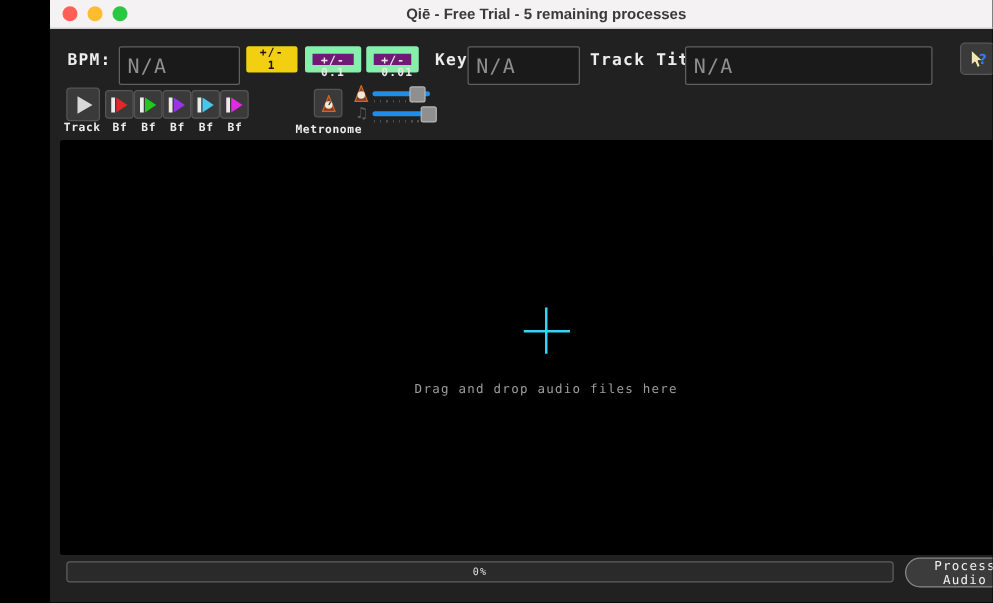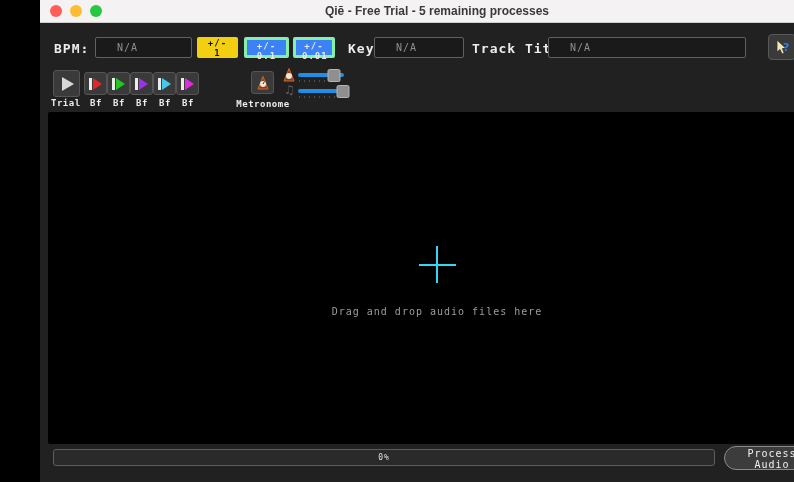--- a/index.html
+++ b/index.html
@@ -7,27 +7,27 @@
           font-family:"DejaVu Sans Mono",monospace;margin-left:40px;}
   
   .titlebar{position:absolute;left:0;top:0;width:794px;height:22px;background:#f4f2f2;
             border-bottom:1px solid #cfcfcf;display:flex;align-items:center;justify-content:center;
             font-family:"Liberation Sans",sans-serif;font-size:12px;font-weight:bold;color:#3a3a3a;}
   .traffic{position:absolute;left:10px;top:0;height:22px;display:flex;align-items:center;gap:8px;}
   .tl{width:12px;height:12px;border-radius:50%;}
   .tl-red{background:#ff5f57;}  .tl-yellow{background:#febc2e;}  .tl-green{background:#28c840;}
   
   .lbl{position:absolute;color:#ededed;font-size:13px;font-weight:bold;letter-spacing:1px;white-space:nowrap;}
-  .tinput{position:absolute;height:21px;background:#1a1a1a;border:1px solid #606060;border-radius:2px;
-          color:#8f8f8f;font-family:"DejaVu Sans Mono",monospace;font-size:10px;letter-spacing:1px;
-          padding:0 21px;box-sizing:border-box;outline:none;}
+  .tinput{position:absolute;height:31px;background:#1a1a1a;border:1px solid #606060;border-radius:2px;
+          color:#8f8f8f;font-family:"DejaVu Sans Mono",monospace;font-size:16px;letter-spacing:1px;
+          padding:0 6px;box-sizing:border-box;outline:none;}
   .adj{position:absolute;height:21px;border:none;border-radius:2px;cursor:pointer;
        font-family:"DejaVu Sans Mono",monospace;font-size:9px;font-weight:bold;letter-spacing:1px;}
   .adj-yellow{color:#151515;}
-  .adj-gray{background:#3b82f6;color:#e8e8e8;border:3px solid #86efac;}
+  .adj-gray{background:#701a75;color:#e8e8e8;border:6px solid #86efac;}
   .icon-btn{position:absolute;width:28px;height:26px;background:#3a3a3a;border:1px solid #585858;
             border-radius:4px;display:flex;align-items:center;justify-content:center;cursor:pointer;padding:0;}
   .gear-glyph{font-size:16px;color:#8fb3d9;line-height:1;font-family:"DejaVu Sans",sans-serif;}
   
   .tool-btn{position:absolute;background:#3a3a3a;border:1px solid #555;border-radius:3px;
             display:flex;align-items:center;justify-content:center;cursor:pointer;padding:0;}
   .play-tri{width:0;height:0;border-top:7px solid transparent;border-bottom:7px solid transparent;
             border-left:12px solid #d8d8d8;margin-left:3px;}
   .stem-icon{display:flex;align-items:center;}
   .stem-bar{width:3px;height:12px;background:#ececec;margin-right:1px;}
@@ -124,21 +124,21 @@
         <span class="stem-tri"></span>
       </span>
   </button>
   <button class="tool-btn" style="left:136px;top:72px;width:23px;height:23px;">
     <span class="stem-icon" style="--tri: #e02ce0;">
       <span class="stem-bar"></span>
         <span class="stem-tri"></span>
       </span>
   </button>
 
-  <span class="small-lbl" style="left:11px;top:98px;">Trial</span>
+  <span class="small-lbl" style="left:11px;top:98px;">Track</span>
   <span class="small-lbl centered" style="left:56px;top:98px;">Bf</span>
   <span class="small-lbl centered" style="left:79px;top:98px;">Bf</span>
   <span class="small-lbl centered" style="left:102px;top:98px;">Bf</span>
   <span class="small-lbl centered" style="left:125px;top:98px;">Bf</span>
   <span class="small-lbl centered" style="left:148px;top:98px;">Bf</span>
 
   <button class="tool-btn" style="left:211px;top:71px;width:23px;height:23px;">
     <svg width="14" height="14" viewBox="0 0 14 14">
       <polygon points="7,0.5 12,13 2,13" fill="#8a3b20" stroke="#c96a2a" stroke-width="1"></polygon>
       <circle cx="7" cy="8" r="3" fill="#f2e8d8"></circle>

